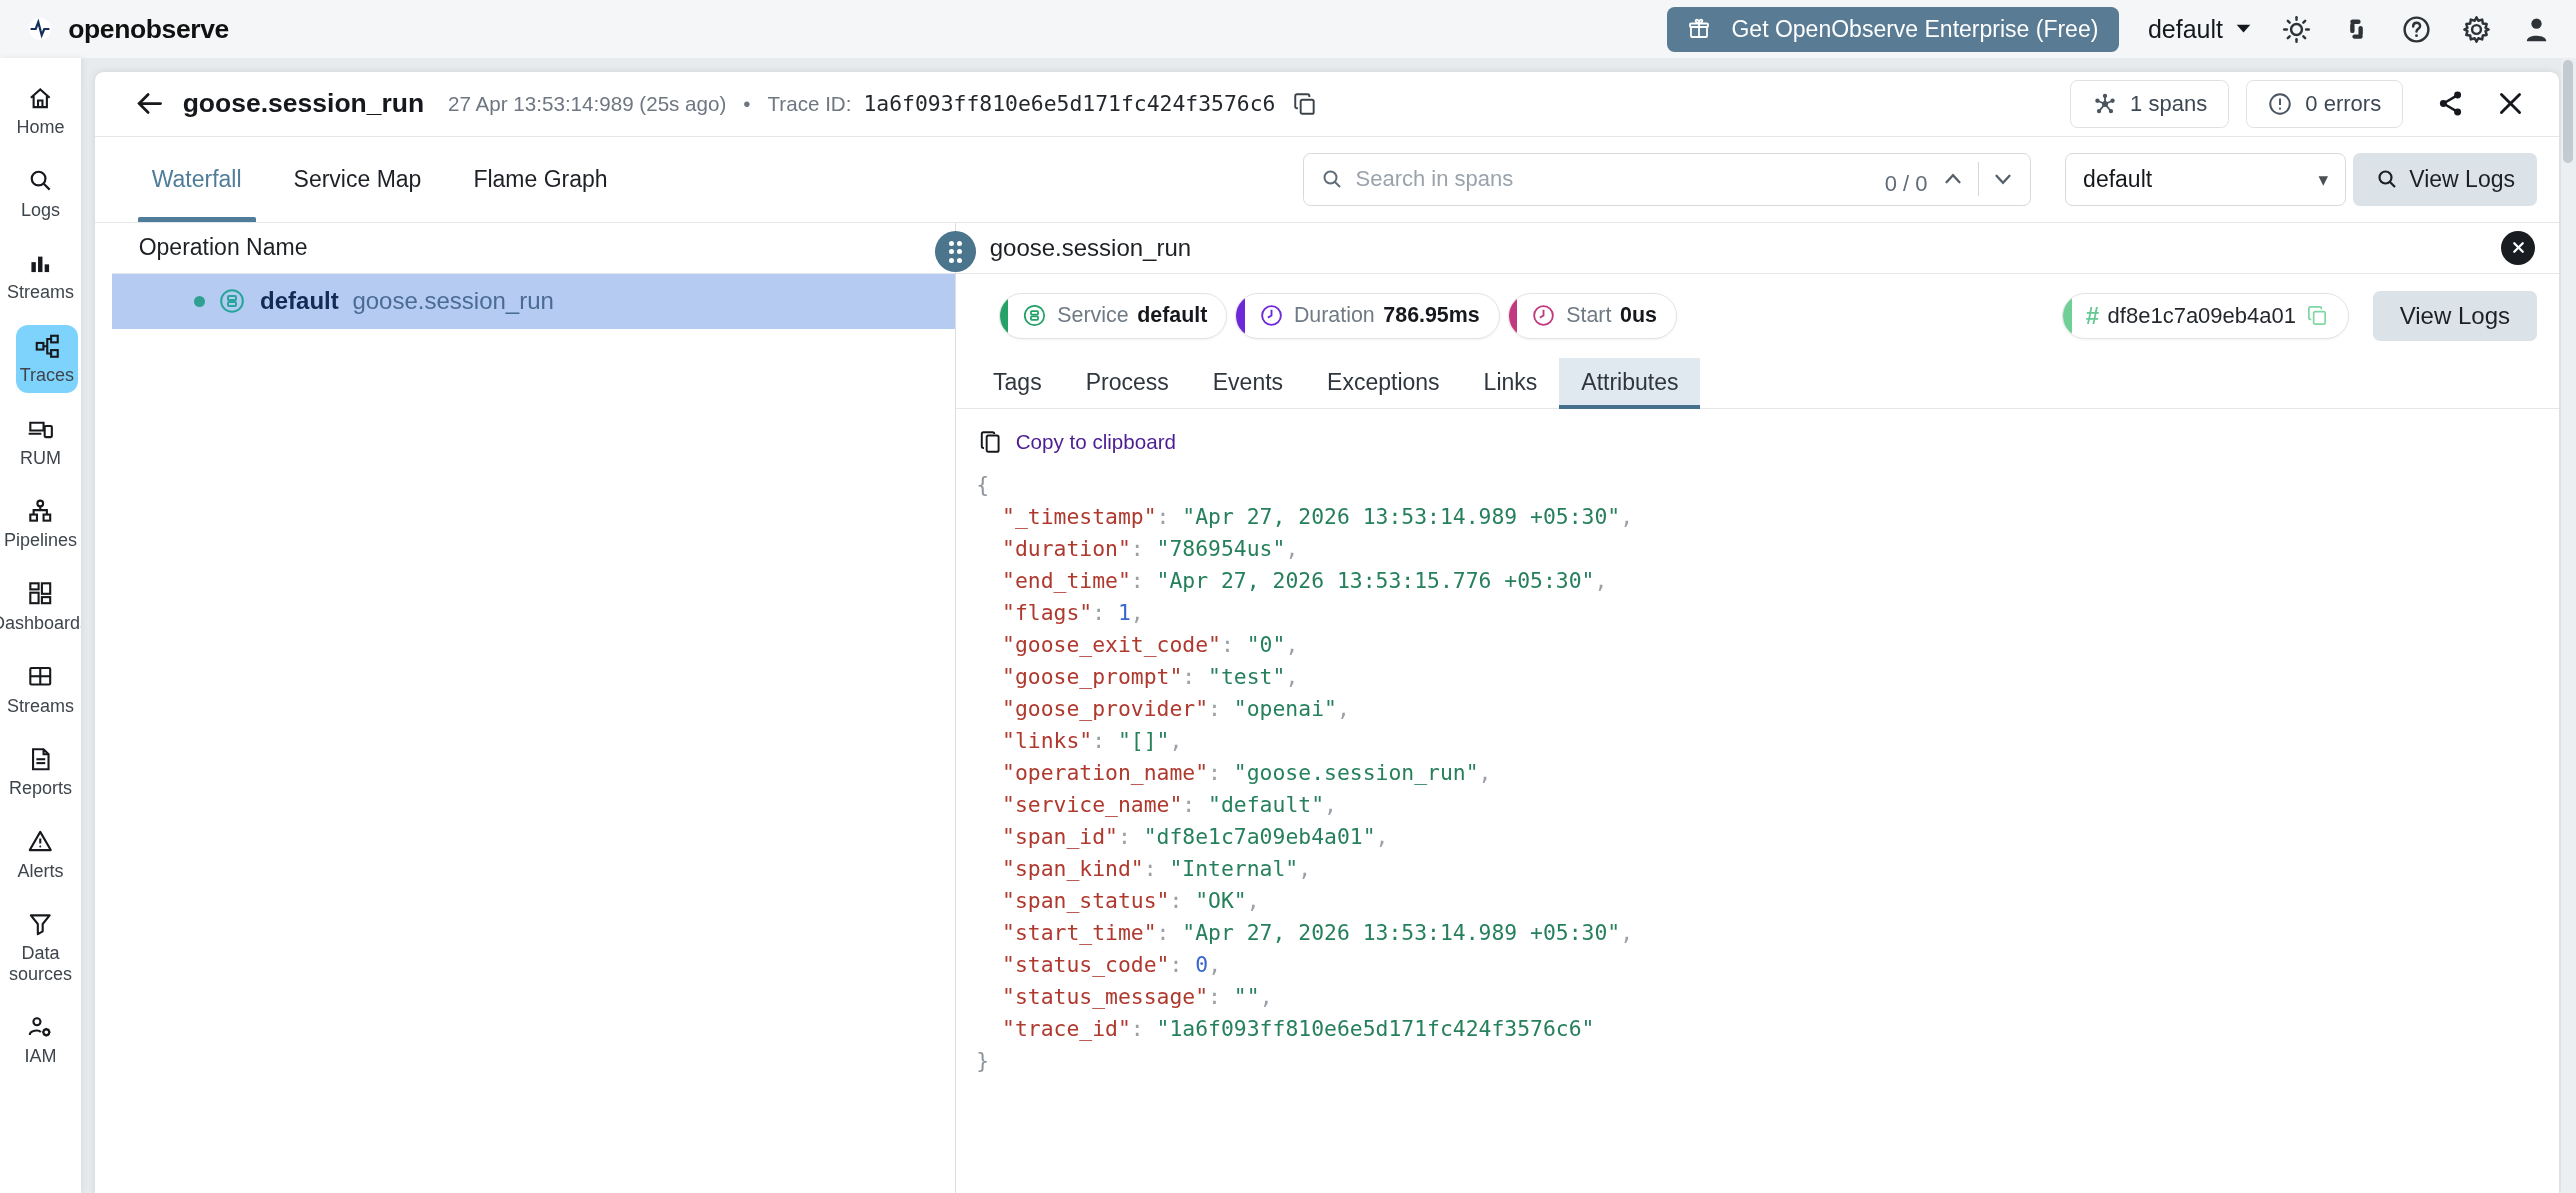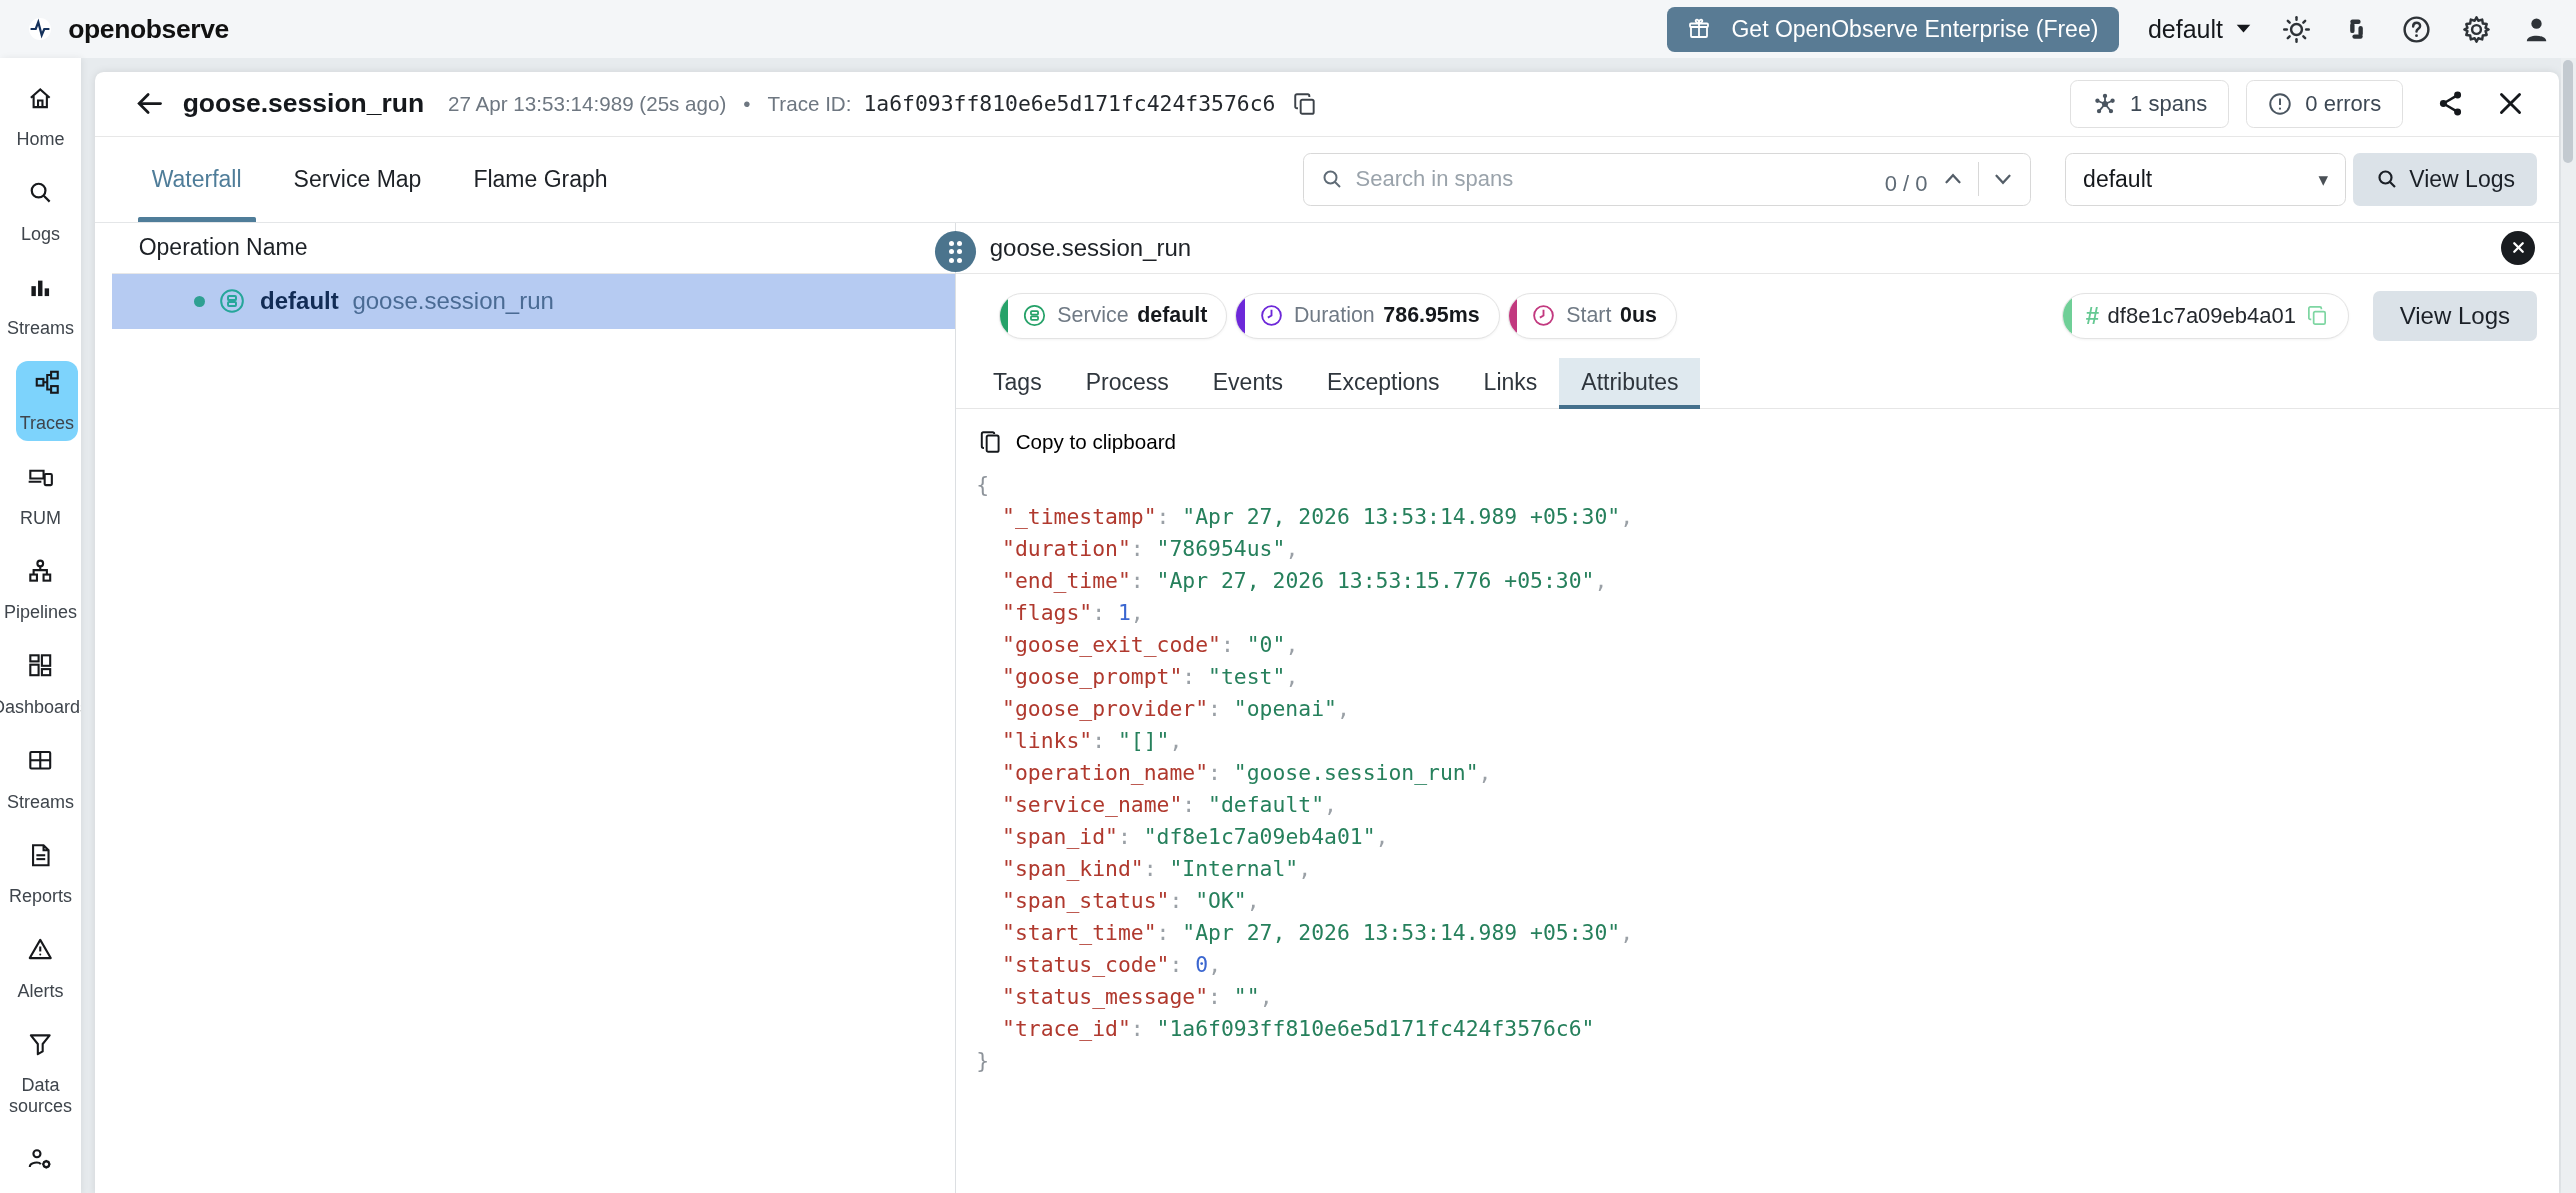--- a/index.html
+++ b/index.html
@@ -22,21 +22,21 @@
   .ent-btn { display: flex; align-items: center; gap: 20px; background: #597b94; color: #fff;
              border: none; border-radius: 7.7px; height: 45px; padding: 0 20.6px; font-size: 23px;
              font-family: inherit; cursor: pointer; }
   .org-select { display: flex; align-items: center; gap: 12px; font-size: 25px; color: #15181c; cursor: pointer; }
   .top-ic { width: 31px; height: 31px; color: #2e3338; cursor: pointer; display:flex; align-items:center; justify-content:center; }
 
   
   .main-row { flex: 1; display: flex; min-height: 0; }
   .sidebar { width: 81px; background: #fff; box-shadow: 1.7px 0 6.9px rgba(0,0,0,.07); z-index: 3;
              padding: 19px 0 8.6px; display: flex; flex-direction: column; gap: 14.6px; overflow: hidden; }
-  .side-item { display: flex; flex-direction: column; align-items: center; gap: 18px;
+  .side-item { display: flex; flex-direction: column; align-items: center; gap: 6px;
                padding: 7.7px 1.7px; margin: 0 3.4px; border-radius: 12px; cursor: pointer; }
   .side-item.active { background: #7dd3fc; margin-left: 16px; }
   .side-item .s-ic { width: 26.5px; height: 26.5px; color: #17191c; }
   .side-item .lbl { font-size: 18px; color: #3f454c; text-align: center; line-height: 1.12; }
 
   .content { flex: 1; position: relative; padding: 13.7px 17px 0 13.7px; min-width: 0; }
   .scrolltrack { position: absolute; top: 0; right: 0; width: 15.4px; bottom: 0; background: #eceff1; }
   .scrollthumb { position: absolute; top: 1.7px; right: 2.6px; width: 10.3px; height: 103px; border-radius: 5.1px; background: #c3cad0; }
 
   .card { background: #fff; border-radius: 8.6px 8.6px 0 0; height: 100%;
@@ -130,21 +130,21 @@
           padding: 0 27px; font-size: 24px; color: #1b2027; font-family: inherit; cursor: pointer; margin-left: 15.4px; }
 
   .detail-tabs { display: flex; border-bottom: 0.9px solid #e6e6e6; padding-left: 15.4px; height: 51px;
           margin-top: 3.4px; flex: 0 0 auto; }
   .d-tab { display: flex; align-items: center; padding: 0 22px; font-size: 23px; color: #2f363d;
           position: relative; cursor: pointer; }
   .d-tab.active { background: #dfe9ef; }
   .d-tab.active::after { content:""; position: absolute; left: 0; right: 0; bottom: -0.9px; height: 3.4px; background: #44708c; }
 
   .copy-row { display: flex; align-items: center; gap: 12px; padding: 20.6px 0 8.6px 22px;
-          font-size: 20.6px; color: #000000; cursor: pointer; flex: 0 0 auto; width: fit-content; }
+          font-size: 20.6px; color: #4c1d95; cursor: pointer; flex: 0 0 auto; width: fit-content; }
   .copy-row .c2-ic { width: 26px; height: 26px; color: #15181c; }
 
   .json-block { font-family: "DejaVu Sans Mono", monospace; font-size: 21.4px; line-height: 32px;
           padding: 5.1px 17px 17px 20.6px; overflow: hidden; }
   .j-line { white-space: pre; }
   .j-brace { color: #8d939a; }
   .j-key { color: #b0392e; }
   .j-punct { color: #9aa0a6; }
   .j-str { color: #26805c; }
   .j-num { color: #3a66d0; }

